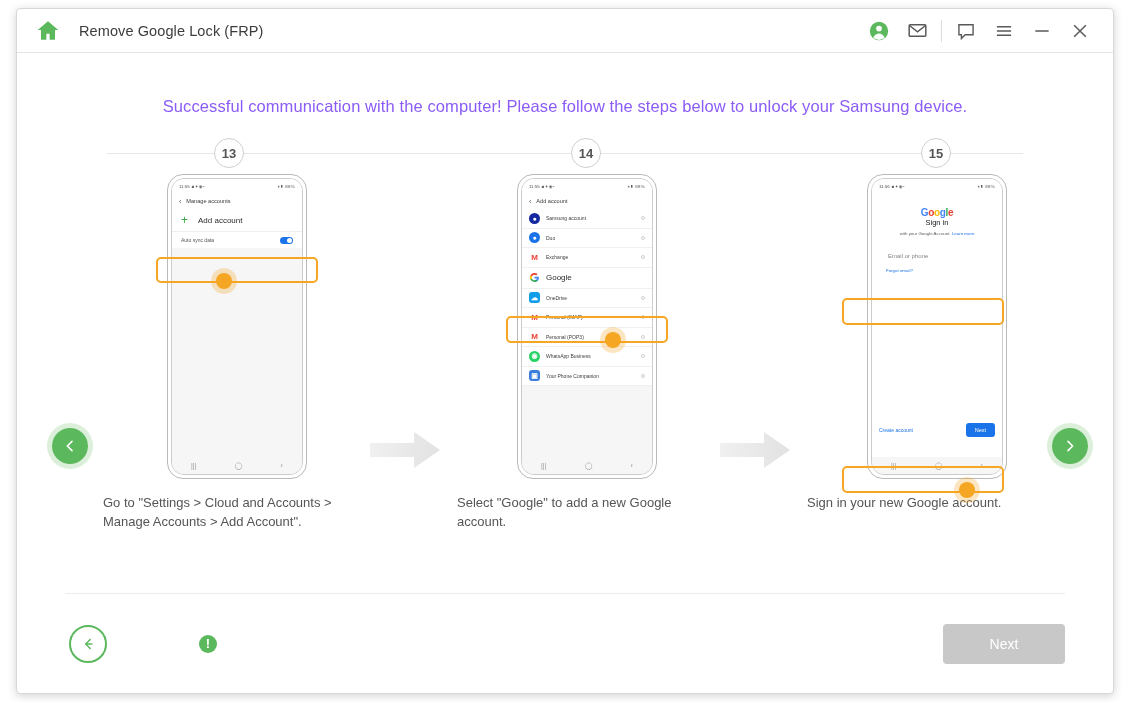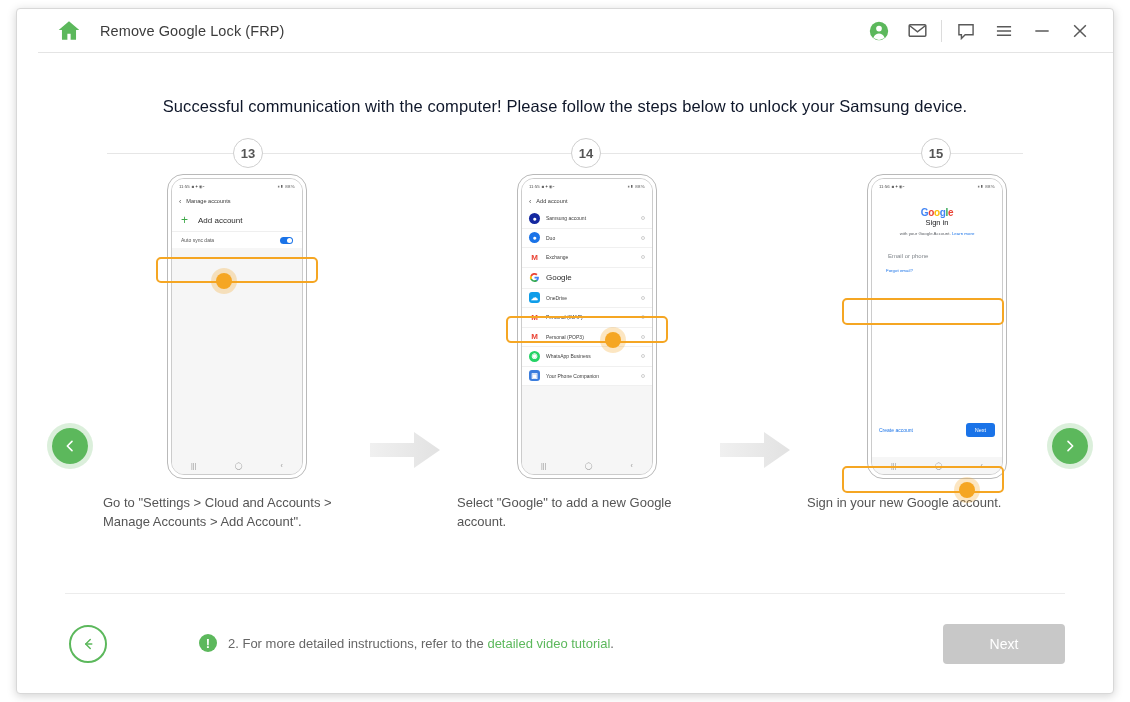--- a/index.html
+++ b/index.html
@@ -20,21 +20,20 @@
     overflow: hidden;
   }
   
   .titlebar {
     position: relative;
     height: 44px;
     border-bottom: 1px solid #e4e4e4;
     display: flex;
     align-items: center;
     padding: 0 14px 0 18px;
-    margin-left: 21px;
   }
   .home-icon { width: 26px; height: 26px; flex: 0 0 auto; display:block; }
   .app-title {
     margin-left: 18px;
     font-size: 14.5px;
     color: #3c3c3c;
     letter-spacing: .1px;
   }
   .tb-right {
     margin-left: auto;
@@ -49,21 +48,21 @@
   }
   .tb-sep {
     width: 1px; height: 22px;
     background: #dcdcdc;
     margin: 0 5px;
   }
   
   .heading {
     text-align: center;
     font-size: 16.5px;
-    color: #0f172a;
+    color: #8b5cf6;
     margin-top: 44px;
     letter-spacing: .1px;
   }
   
   .steps-wrap {
     position: relative;
     margin-top: 22px;
     height: 420px;
   }
   .badge-row {
@@ -83,21 +82,21 @@
     width: 30px; height: 30px;
     border-radius: 50%;
     background: #fff;
     border: 1px solid #cfcfcf;
     color: #555;
     font-size: 13px;
     font-weight: bold;
     display: flex; align-items: center; justify-content: center;
     transform: translateX(-50%);
   }
-  .b1 { left: 141px; }
+  .b1 { left: 122px; }
   .b2 { left: 479px; }
   .b3 { left: 829px; }
 
   .nav-arrow {
     position: absolute;
     top: 285px;
     width: 46px; height: 46px;
     border-radius: 50%;
     background: #5cb85c;
     border: 5px solid rgba(92,184,92,.22);
@@ -586,20 +585,19 @@
     <div class="footer-inner">
       <div class="back-circle">
         <svg width="18" height="18" viewBox="0 0 24 24" fill="none" stroke="#5cb85c" stroke-width="2" stroke-linecap="round" stroke-linejoin="round">
           <path d="M15 6 L9 12 L15 18"></path>
             <path d="M9 12 h8"></path>
         </svg>
       </div>
       <div class="note-wrap">
         <div class="note-badge">!</div>
         <div class="note-lines">
-          <div><span>2. For more detailed instructions, refer to the </span><a href="#">detailed video tutorial</a><span>.</span></div>
         </div>
       </div>
       <button class="next-btn">Next</button>
     </div>
   </div>
 
 </div>
 
 </body></html>

